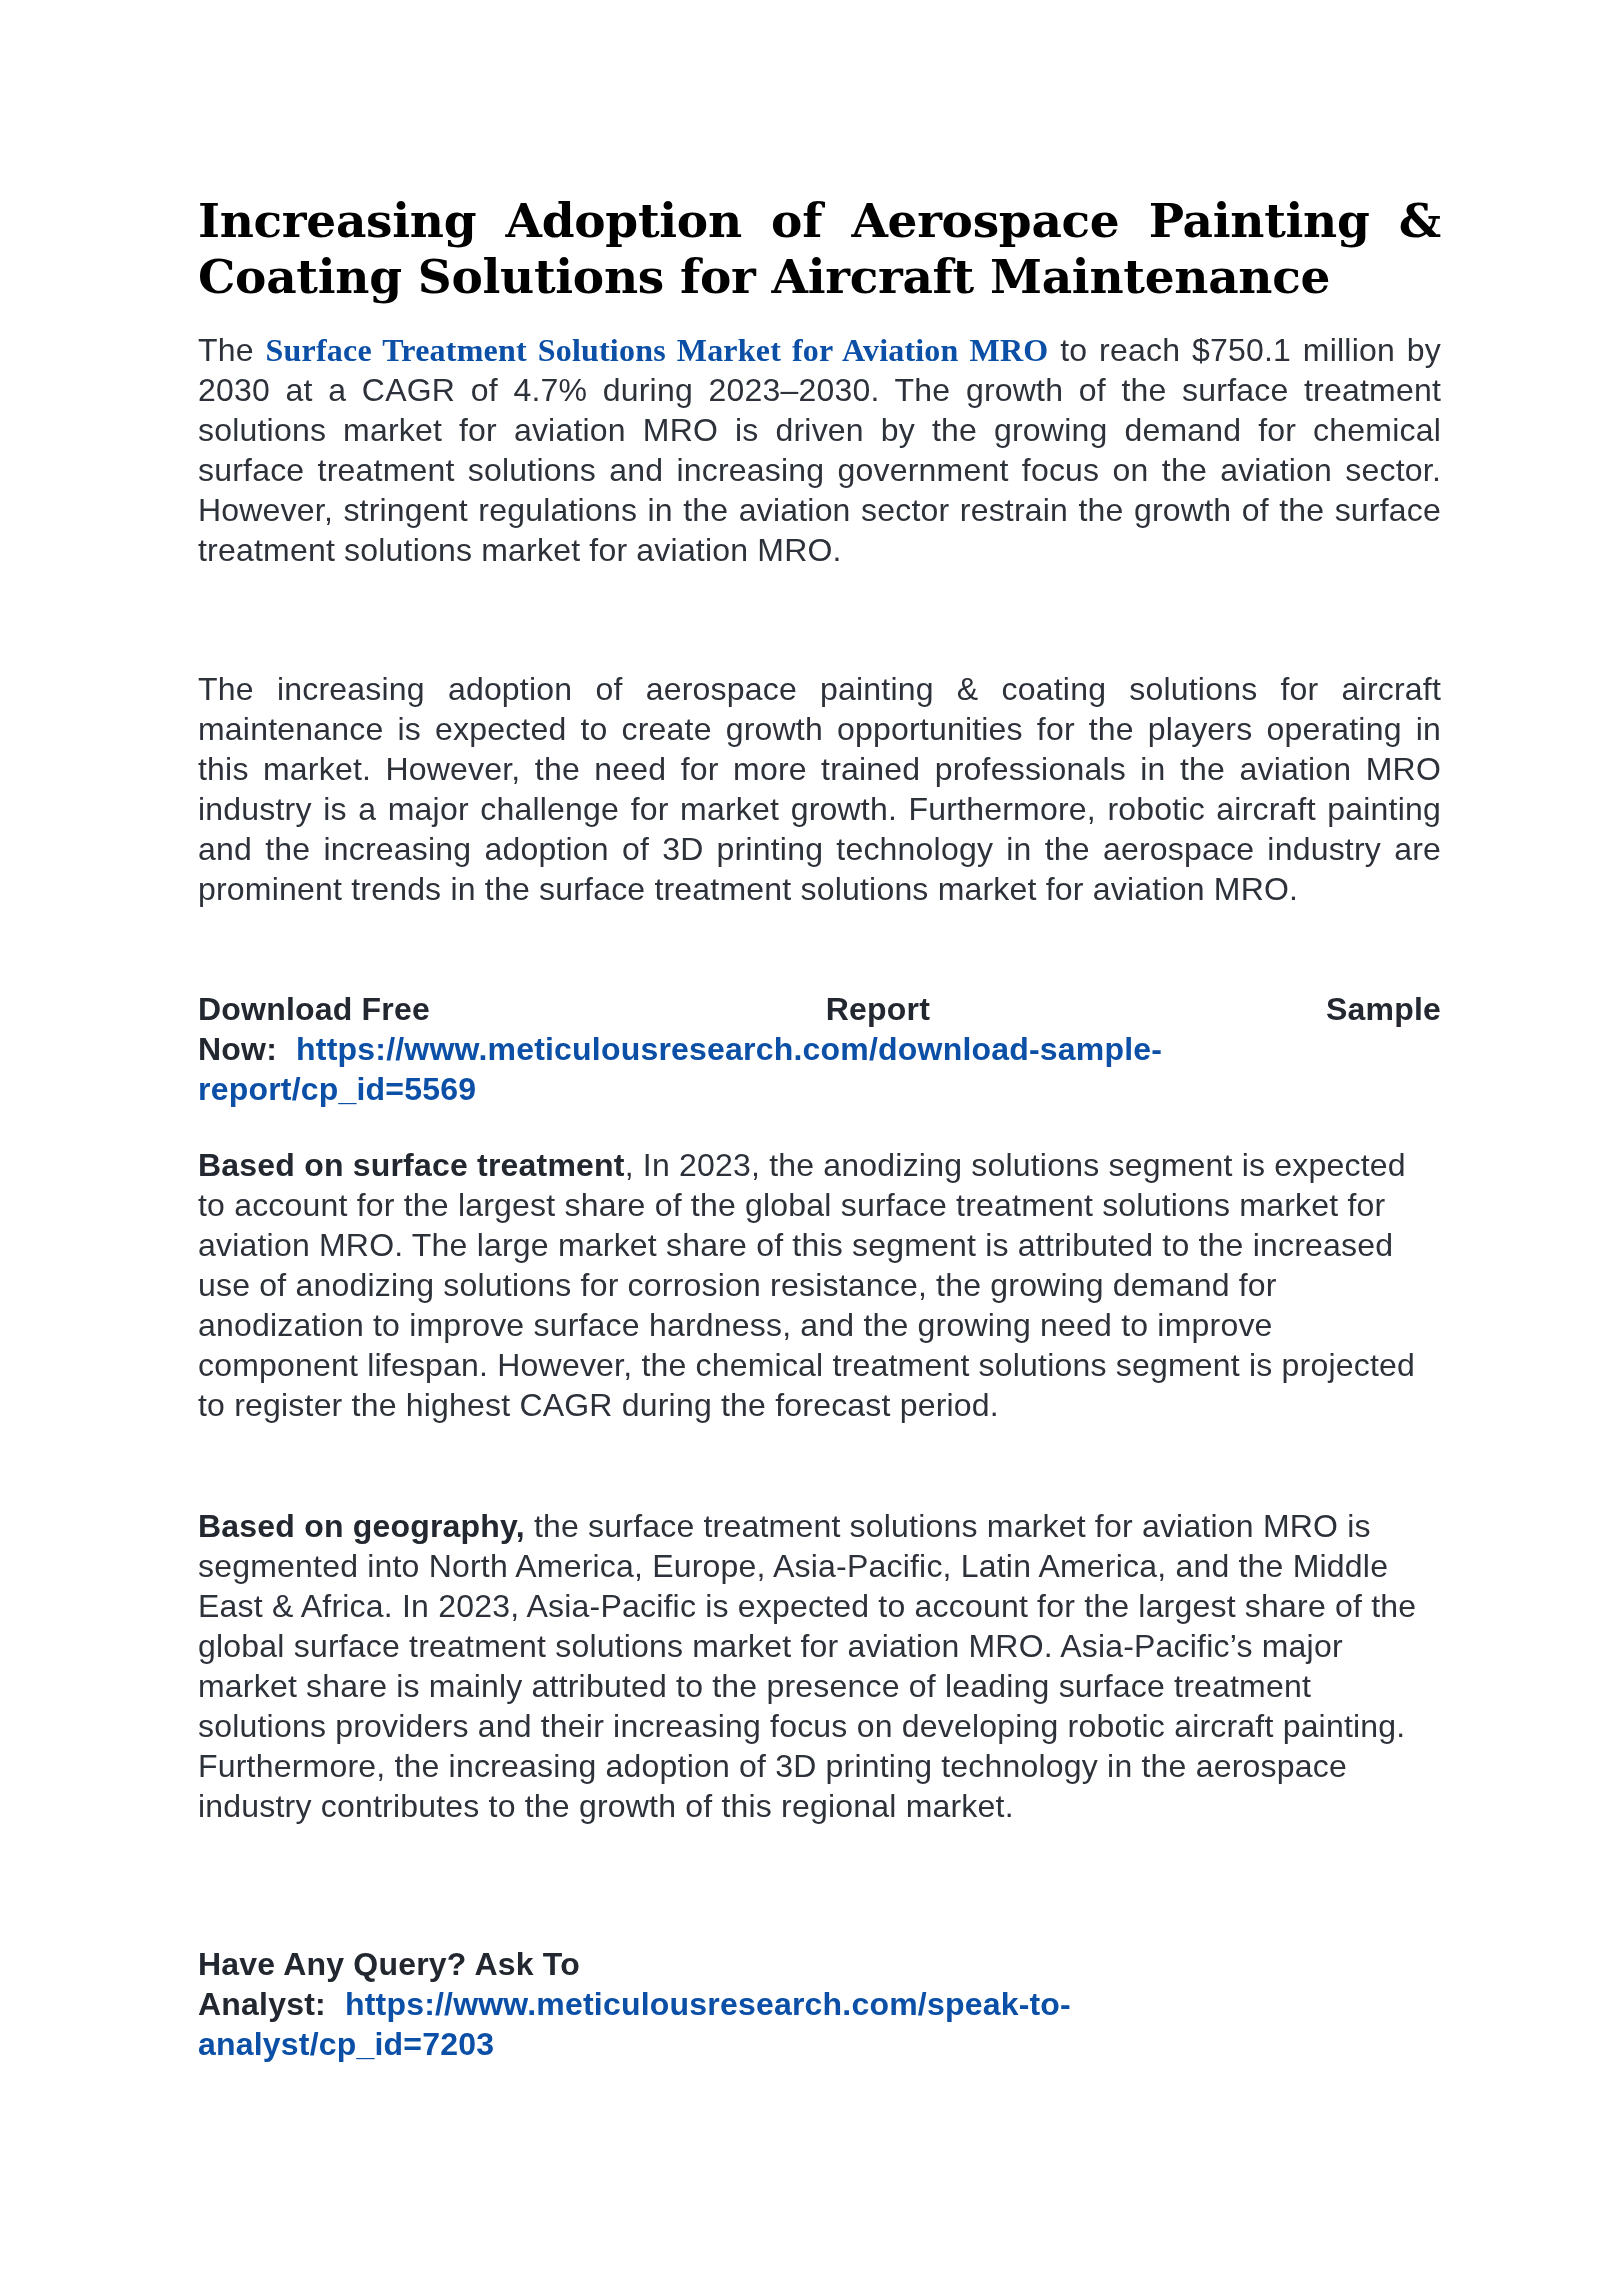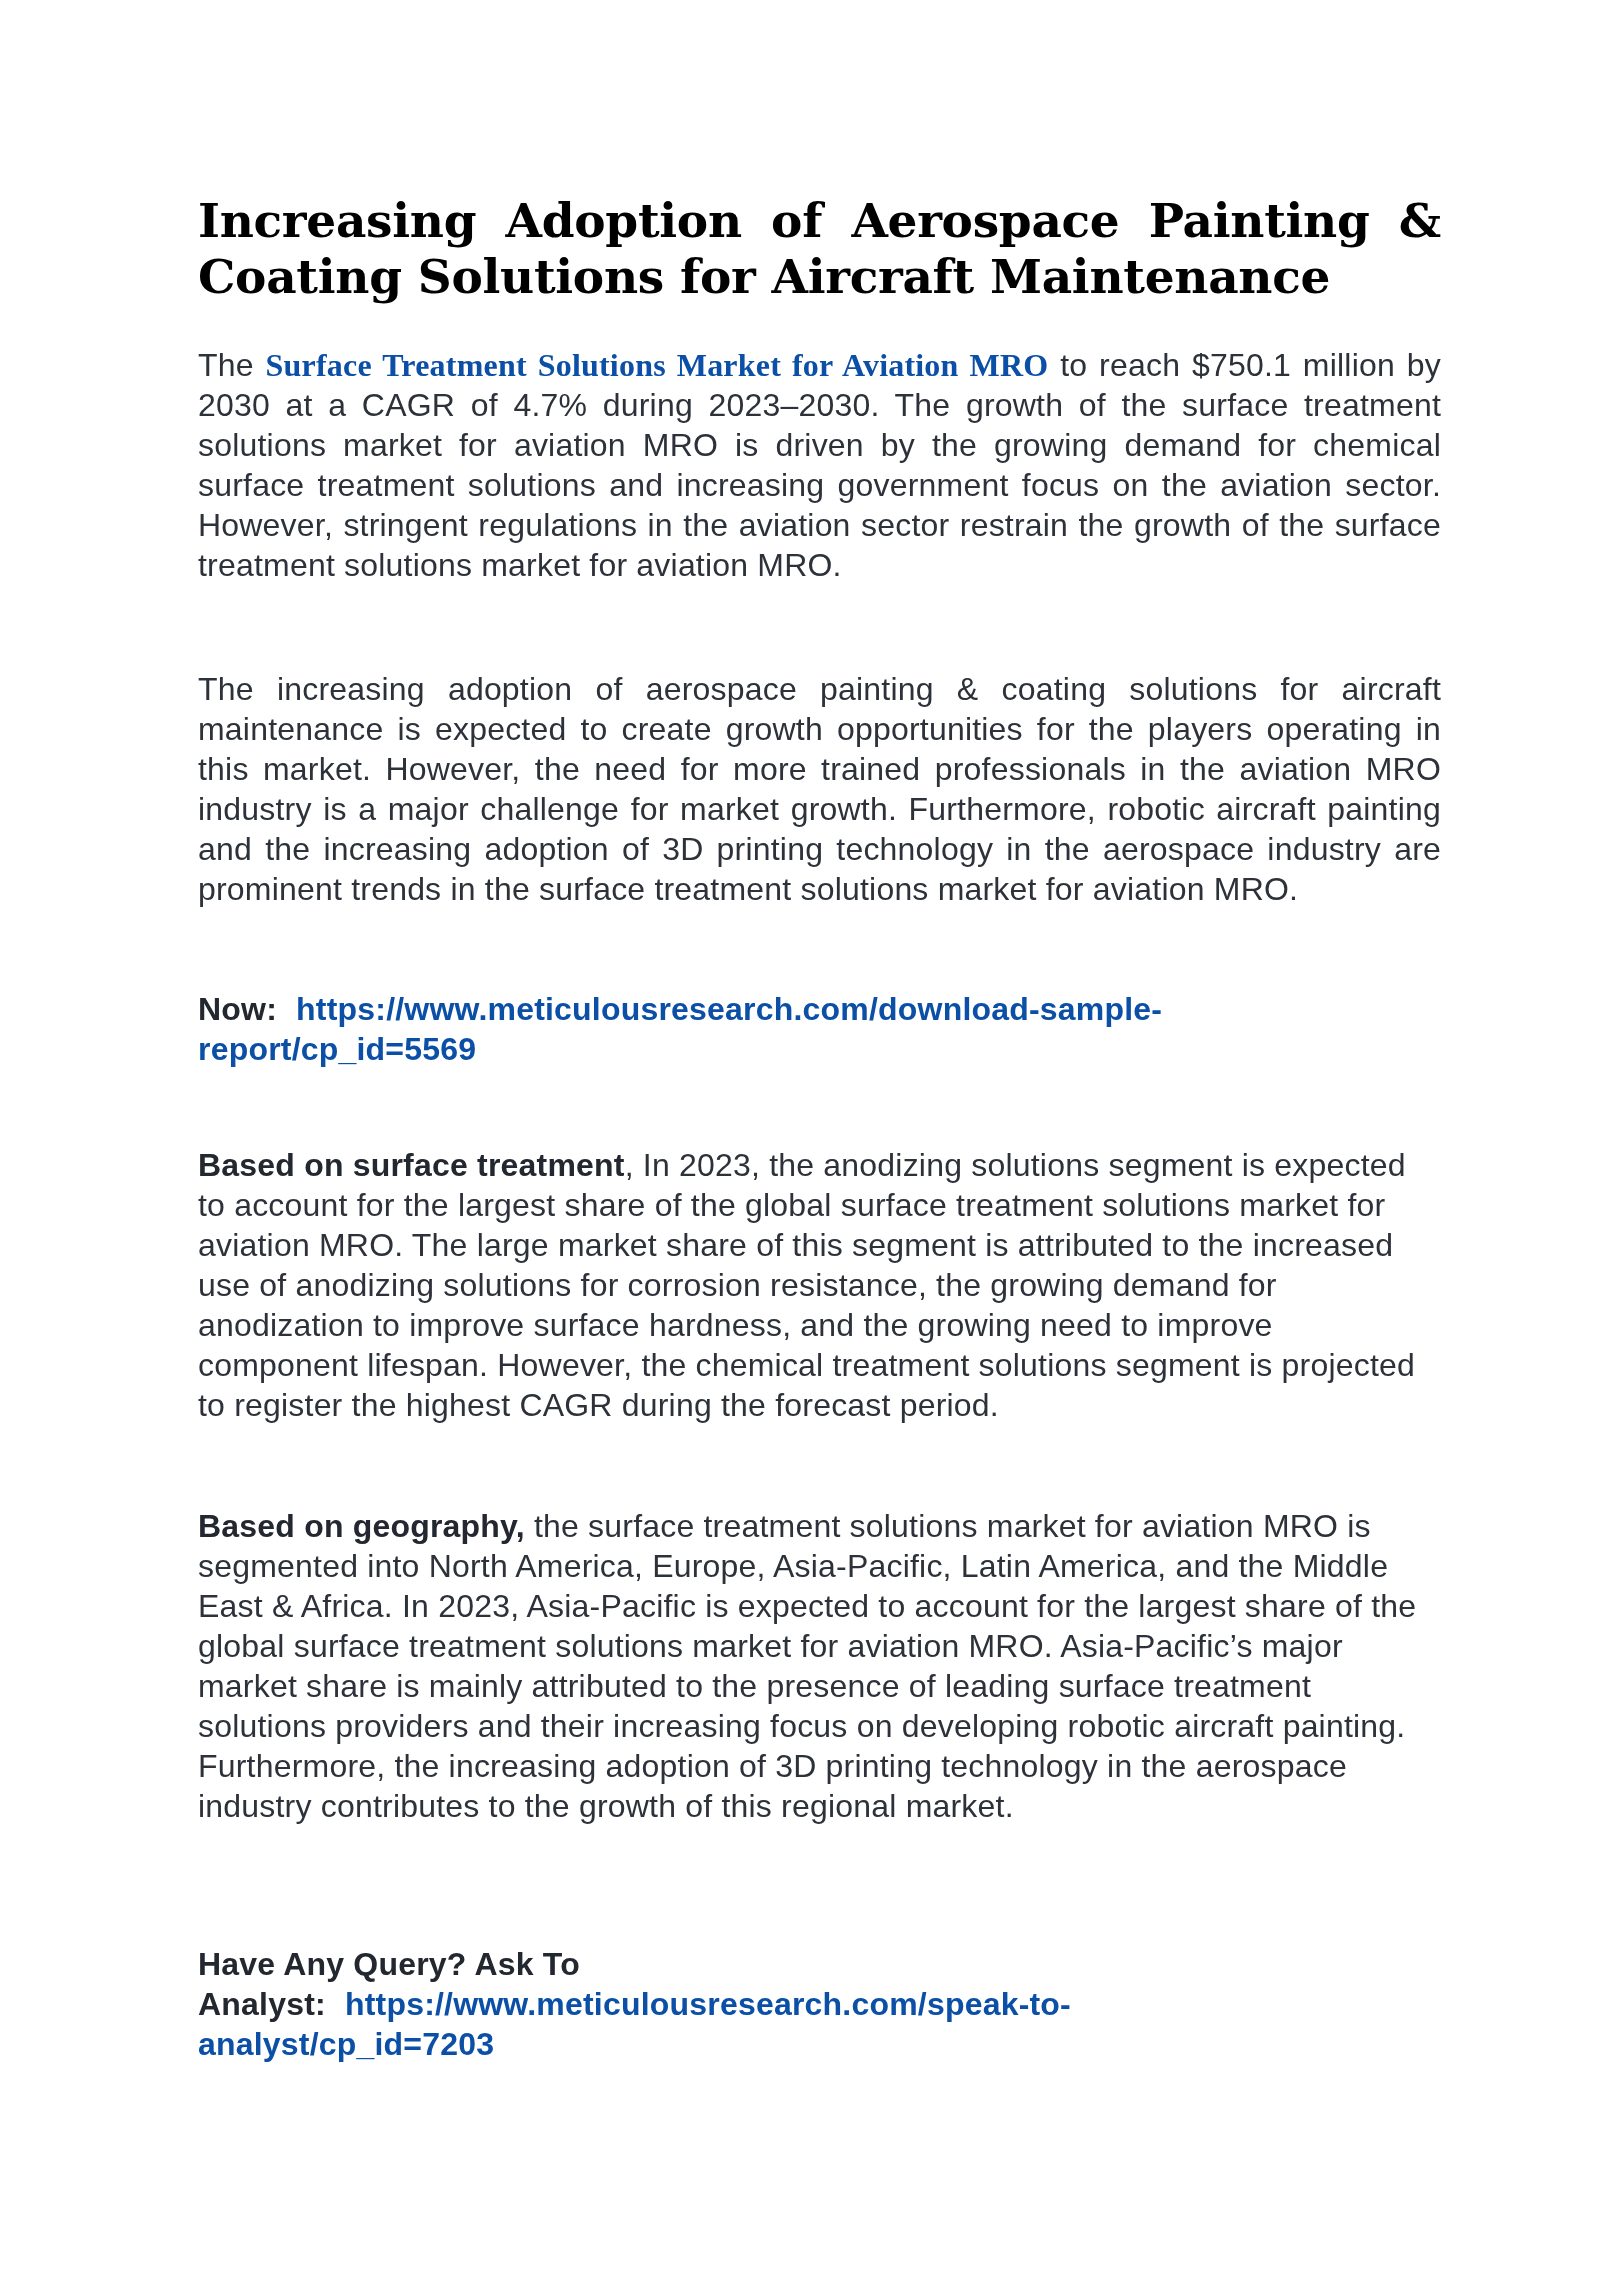--- a/index.html
+++ b/index.html
@@ -63,21 +63,21 @@
       font-weight: bold;
       color: #232830;
     }
     .link {
       font-weight: bold;
       color: #0b4fa6;
       text-decoration: none;
       word-break: break-word;
       margin-left: 10px;
     }
-    #p1 { top: 345px; }
+    #p1 { top: 330px; }
     #p2 { top: 669px; }
     #p3 { top: 989px; }
     #p4 { top: 1145px; }
     #p5 { top: 1506px; }
     #p6 { top: 1944px; }
     .cta-line {
       display: flex;
       justify-content: space-between;
       width: 1243px;
     }
@@ -87,20 +87,25 @@
 
 <div class="page">
 
   <h1 class="title" id="title">Increasing Adoption of Aerospace Painting &amp; Coating Solutions for Aircraft Maintenance</h1>
 
   <p class="para justify" id="p1"><span>The </span><a class="serif-link">Surface Treatment Solutions Market for Aviation MRO</a><span> to reach $750.1 million by 2030 at a CAGR of 4.7% during 2023–2030. The growth of the surface treatment solutions market for aviation MRO is driven by the growing demand for chemical surface treatment solutions and increasing government focus on the aviation sector. However, stringent regulations in the aviation sector restrain the growth of the surface treatment solutions market for aviation MRO.</span></p>
 
   <p class="para justify" id="p2">The increasing adoption of aerospace painting &amp; coating solutions for aircraft maintenance is expected to create growth opportunities for the players operating in this market. However, the need for more trained professionals in the aviation MRO industry is a major challenge for market growth. Furthermore, robotic aircraft painting and the increasing adoption of 3D printing technology in the aerospace industry are prominent trends in the surface treatment solutions market for aviation MRO.</p>
 
   <div class="para" id="p3">
+    <div class="cta-line">
+      <span class="bold">Download Free</span>
+      <span class="bold">Report</span>
+      <span class="bold">Sample</span>
+    </div>
     <div style="width:1090px;"><span class="bold">Now: </span><a class="link">https://www.meticulousresearch.com/download-sample-report/cp_id=5569</a></div>
   </div>
 
   <p class="para left" id="p4"><span class="bold">Based on surface treatment</span><span>, In 2023, the anodizing solutions segment is expected to account for the largest share of the global surface treatment solutions market for aviation MRO. The large market share of this segment is attributed to the increased use of anodizing solutions for corrosion resistance, the growing demand for anodization to improve surface hardness, and the growing need to improve component lifespan. However, the chemical treatment solutions segment is projected to register the highest CAGR during the forecast period.</span></p>
 
   <p class="para left" id="p5"><span class="bold">Based on geography,</span><span> the surface treatment solutions market for aviation MRO is segmented into North America, Europe, Asia-Pacific, Latin America, and the Middle East &amp; Africa. In 2023, Asia-Pacific is expected to account for the largest share of the global surface treatment solutions market for aviation MRO. Asia-Pacific’s major market share is mainly attributed to the presence of leading surface treatment solutions providers and their increasing focus on developing robotic aircraft painting. Furthermore, the increasing adoption of 3D printing technology in the aerospace industry contributes to the growth of this regional market.</span></p>
 
   <div class="para left" id="p6">
     <div class="bold">Have Any Query? Ask To</div>
     <div style="width:1014px;"><span class="bold">Analyst: </span><a class="link">https://www.meticulousresearch.com/speak-to-analyst/cp_id=7203</a></div>

